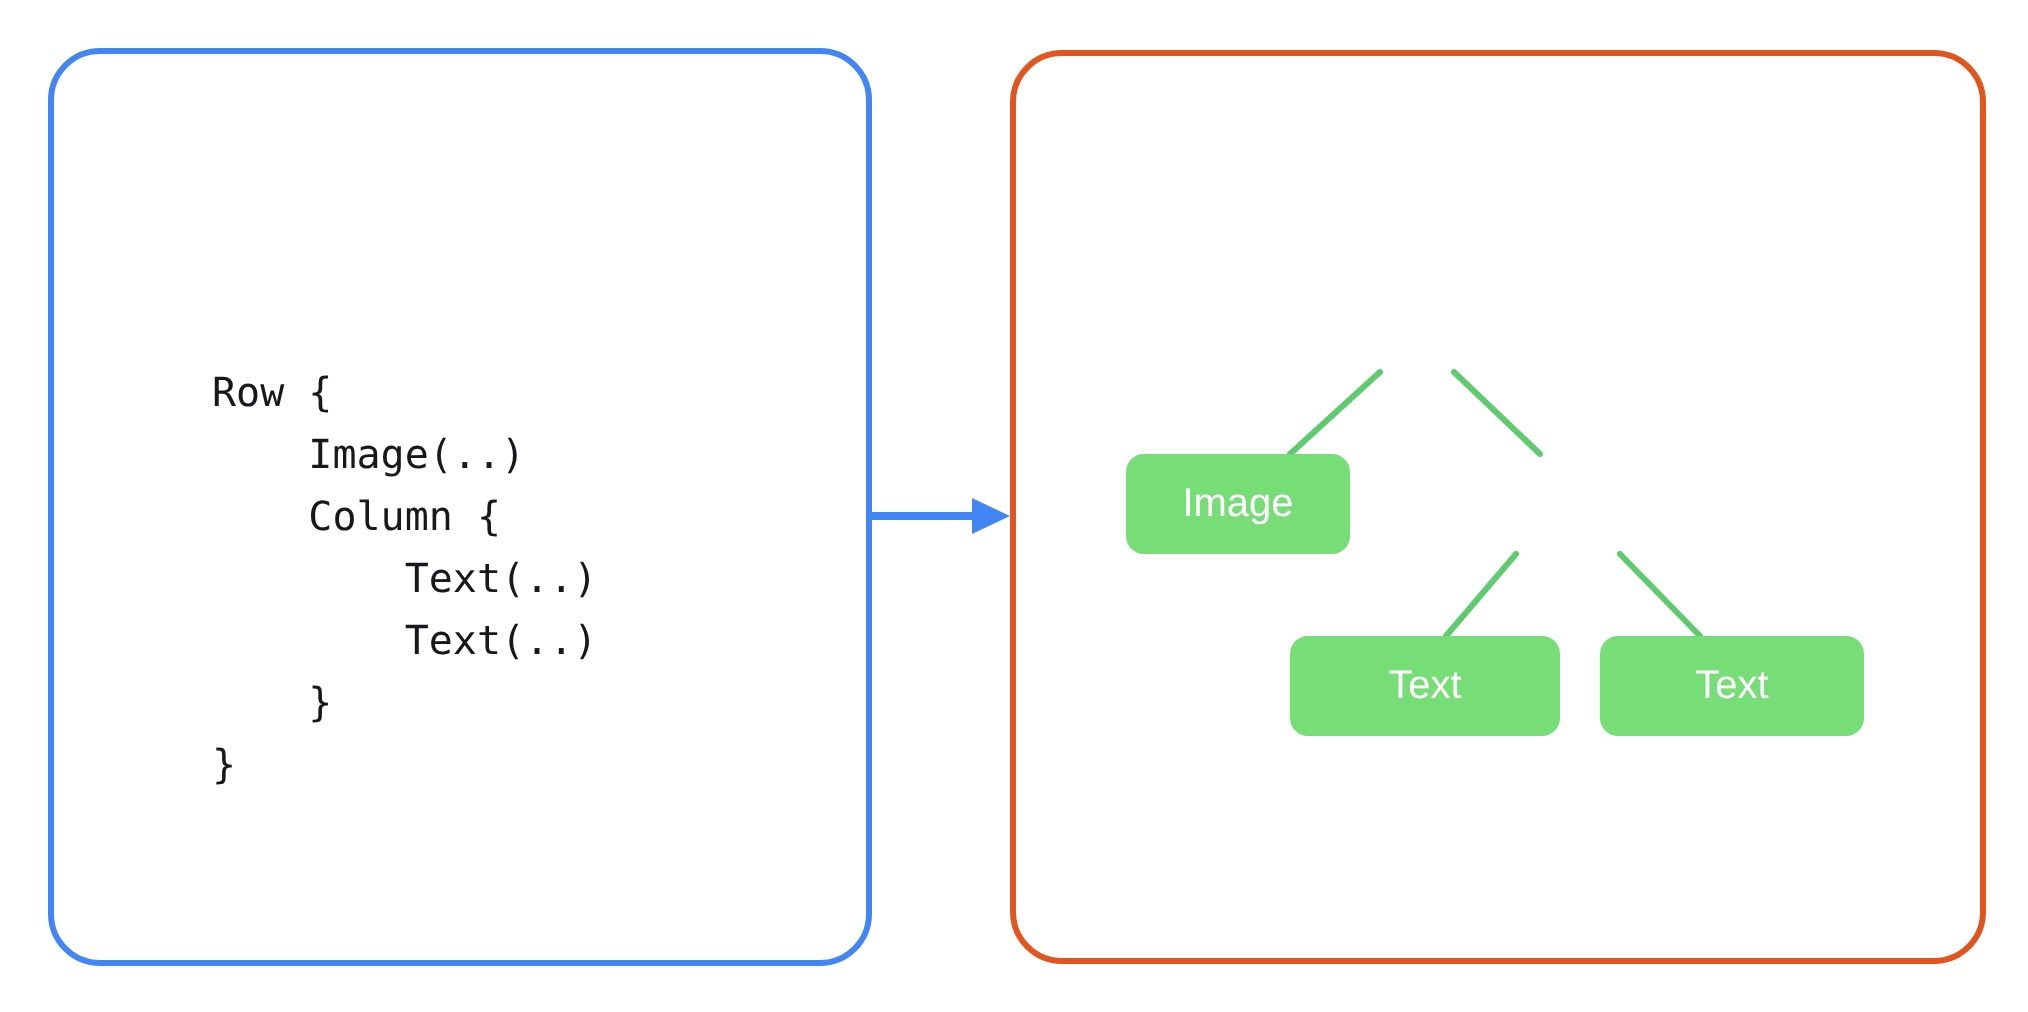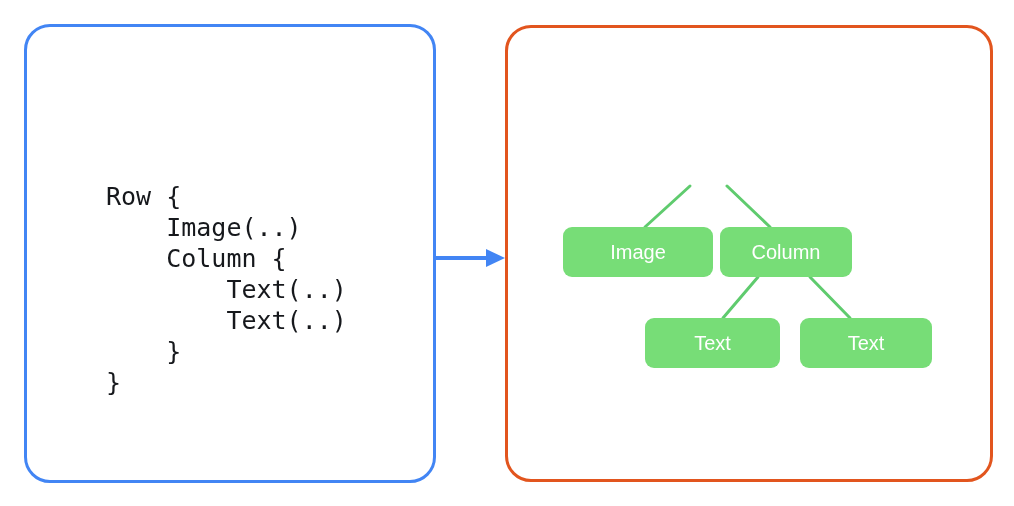--- a/index.html
+++ b/index.html
@@ -39,21 +39,21 @@
     border-color: #e2551e;
   }
 
   
   #code-block {
     position: absolute;
     left: 79px;
     top: 154px;
     margin: 0;
     font-family: "DejaVu Sans Mono", "Liberation Mono", monospace;
-    font-size: 25px;
+    font-size: 20px;
     line-height: 31px;
     color: #16181c;
     white-space: pre;
     letter-spacing: 0px;
   }
 
   
   #flow-arrow {
     position: absolute;
     left: 436px;
@@ -77,21 +77,21 @@
     color: #ffffff;
     font-family: "Liberation Sans", sans-serif;
     font-size: 20px;
     display: flex;
     align-items: center;
     justify-content: center;
     box-sizing: border-box;
     user-select: none;
   }
   #node-row    { left: 136px; top: 111px; width: 134px; height: 50px; }
-  #node-image  { left:  58px; top: 202px; width: 150px; height: 50px; }
+  #node-image  { left:  58px; top: 202px; width: 112px; height: 50px; }
   #node-column { left: 215px; top: 202px; width: 132px; height: 50px; }
   #node-text-1 { left: 140px; top: 293px; width: 135px; height: 50px; }
   #node-text-2 { left: 295px; top: 293px; width: 132px; height: 50px; }
 </style>
 </head>
 <body>
 
 <div class="panel" id="code-panel">
   <pre id="code-block">Row {
     Image(..)
@@ -118,19 +118,18 @@
     <line x1="222" y1="161" x2="265" y2="202" stroke="#5fcb6e" stroke-width="3" stroke-linecap="round"></line>
 
     <line x1="253" y1="252" x2="218" y2="293" stroke="#5fcb6e" stroke-width="3" stroke-linecap="round"></line>
 
     <line x1="305" y1="252" x2="345" y2="293" stroke="#5fcb6e" stroke-width="3" stroke-linecap="round"></line>
   </svg>
 
 
   <div class="tree-node" id="node-image">Image</div>
 
-  <div class="tree-node" id="node-column">Column</div>
 
   <div class="tree-node" id="node-text-1">Text</div>
 
   <div class="tree-node" id="node-text-2">Text</div>
 
 </div>
 
 </body></html>

